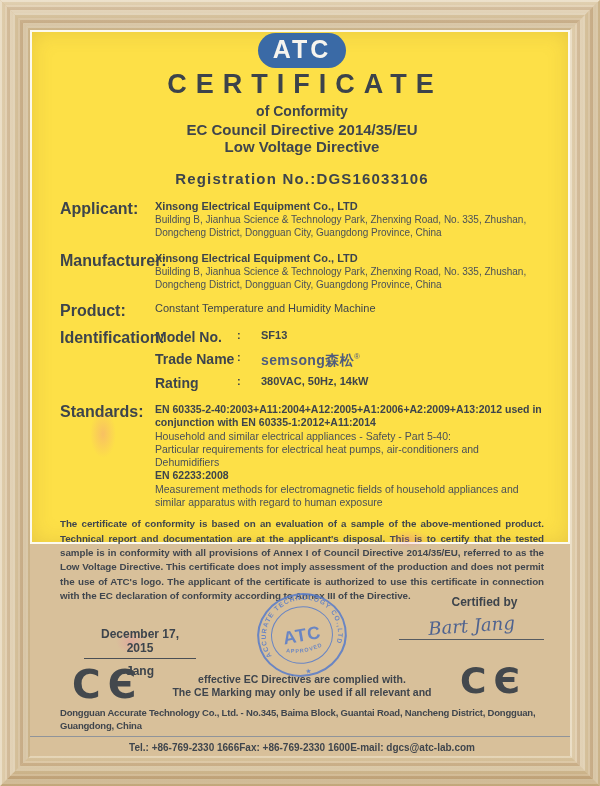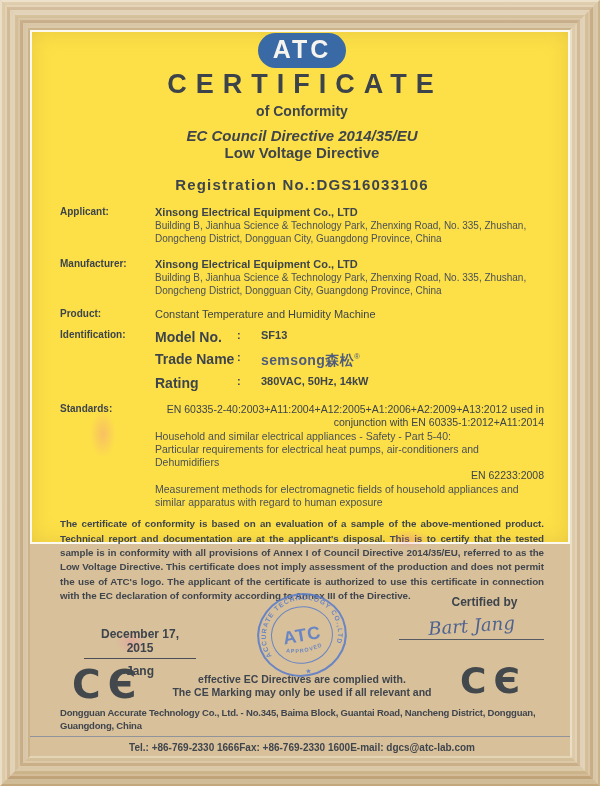--- a/index.html
+++ b/index.html
@@ -45,42 +45,42 @@
   
   .header{text-align:center;}
   .atc-logo{
     display:inline-block;margin-top:2px;
     background:#3a6aa6;color:#f6f4ee;
     font-size:25px;font-weight:bold;letter-spacing:3px;
     padding:2px 15px 4px 15px;border-radius:18px;
   }
   .cert-title{font-size:27px;font-weight:bold;letter-spacing:9px;color:#3c434b;margin-top:1px;margin-left:6px;}
   .of-conformity{font-size:14px;font-weight:bold;margin-top:3px;color:#3f454d;}
-  .directive{font-size:15px;font-weight:bold;line-height:17px;color:#3f454d;margin-top:8px;font-style:italic;}
+  .directive{font-size:15px;font-weight:bold;line-height:17px;color:#3f454d;margin-top:2px;}
   .directive2{font-size:15px;font-weight:bold;line-height:17px;color:#3f454d;}
   .registration{font-size:15px;font-weight:bold;letter-spacing:1.2px;margin-top:15px;color:#3d444c;}
 
   
   .field-row{display:flex;text-align:left;}
   .mt13{margin-top:13px;} .mt11{margin-top:11px;} .mt9{margin-top:9px;} .mt6{margin-top:6px;}
-  .field-label{width:95px;flex-shrink:0;font-weight:bold;font-size:10px;color:#3d444c;}
+  .field-label{width:95px;flex-shrink:0;font-weight:bold;font-size:16px;color:#3d444c;}
   .field-content{flex:1;}
   .company-name{font-weight:bold;font-size:11px;color:#3d444c;}
   .address{font-size:10px;line-height:13px;margin-top:1px;color:#4a5058;}
   .product-value{font-weight:normal;font-size:11px;color:#3d444c;}
 
   .id-row{display:flex;margin-bottom:6px;}
   .id-key{width:82px;font-weight:bold;font-size:14px;color:#3d444c;}
   .id-sep{width:24px;font-weight:bold;font-size:11px;color:#3d444c;}
   .id-value{font-weight:bold;font-size:11px;color:#3d444c;}
   .trade-logo{font-weight:bold;font-size:14px;letter-spacing:.4px;color:#4f5c7d;line-height:13px;}
   .trade-reg{font-size:8px;vertical-align:super;color:#4f5c7d;}
 
   .std-line{font-size:10.5px;line-height:13.3px;color:#4a5058;}
-  .std-bold{font-weight:normal;color:#3d444c;text-align:right;}
+  .std-bold{font-weight:bold;color:#3d444c;}
 
   .body-paragraph{
     margin-top:8px;font-size:9.8px;font-weight:bold;line-height:14.3px;
     text-align:justify;letter-spacing:-.05px;color:#40464e;
   }
 
   
   .bottom-area{position:relative;height:160px;}
   .stamp{position:absolute;top:-12px;left:50%;margin-left:-47px;width:94px;height:88px;
     transform:rotate(-10deg);opacity:.88;z-index:4;}

